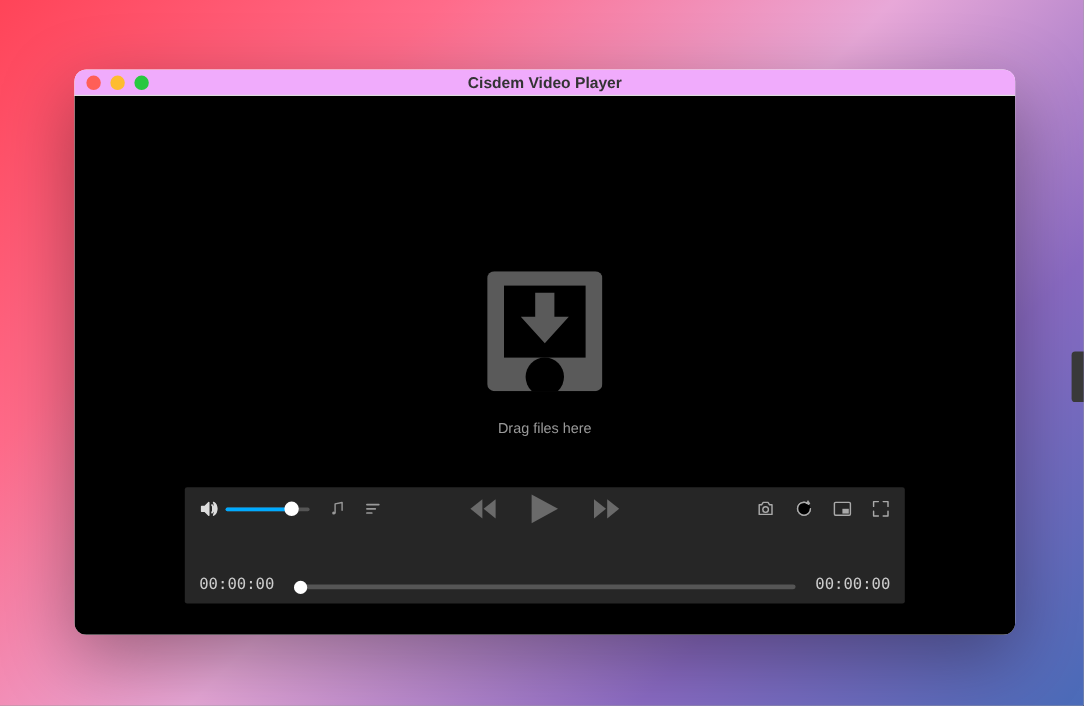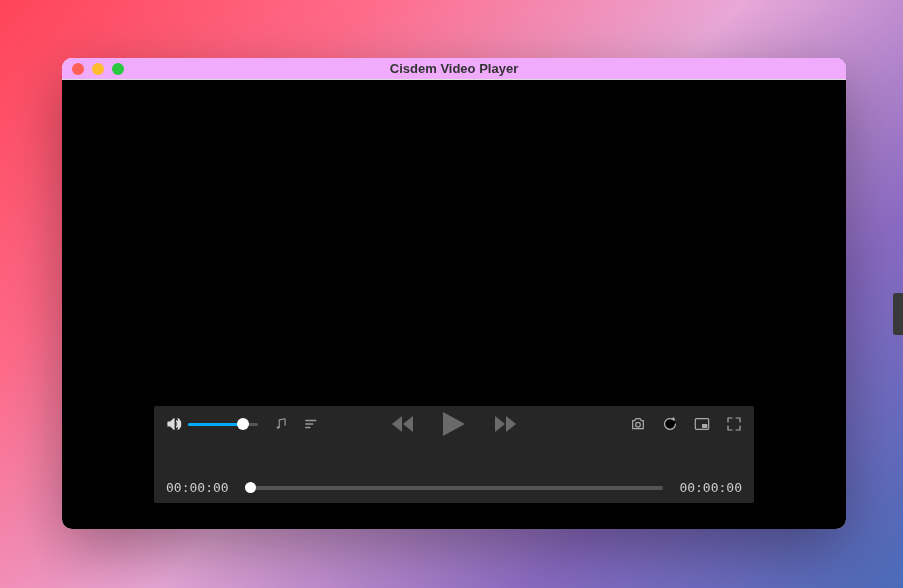--- a/index.html
+++ b/index.html
@@ -167,21 +167,21 @@
       gap: 26px;
     }
     .right-icons {
       margin-left: auto;
       display: flex;
       gap: 16px;
       align-items: center;
     }
     .row2 {
       display: flex;
-      align-items: center;
+      align-items: flex-end;
       gap: 16px;
       margin-top: 36px;
     }
     .time {
       color: #ccc;
       font-size: 13px;
       font-family: ui-monospace, Menlo, monospace;
     }
     .progress {
       flex: 1;
@@ -219,20 +219,31 @@
   <div class="titlebar">
     <div class="traffic-lights">
       <div class="traffic-light tl-red"></div>
       <div class="traffic-light tl-yellow"></div>
       <div class="traffic-light tl-green"></div>
     </div>
     <div class="title">Cisdem Video Player</div>
   </div>
 
   <div class="content">
+    <div class="dropzone">
+      <div class="drop-svg-wrap">
+        <svg width="96" height="100" viewBox="0 0 96 100">
+          <rect x="0" y="0" width="96" height="100" rx="6" fill="#5a5a5a"></rect>
+          <rect x="14" y="12" width="68" height="60" fill="#000"></rect>
+          <circle cx="48" cy="88" r="16" fill="#000"></circle>
+          <polygon points="40,18 56,18 56,38 68,38 48,60 28,38 40,38" fill="#5a5a5a"></polygon>
+        </svg>
+      </div>
+      <div class="drop-label">Drag files here</div>
+    </div>
 
     <div class="controlbar">
       <div class="row1">
         <div class="vol-wrap">
           <span class="icon-btn">
             <svg width="16" height="16" viewBox="0 0 24 24">
               <path d="M3 9v6h4l5 5V4L7 9H3z M16 7c1.5 1 2.5 3 2.5 5s-1 4-2.5 5 M18 4c2.5 1.5 4 4.5 4 8s-1.5 6.5-4 8" stroke="#ddd" stroke-width="1.8" fill="#ddd" stroke-linecap="round" stroke-linejoin="round"></path>
               <path d="M3 9v6h4l5 5V4L7 9H3z" fill="#ddd" stroke="none"></path>
               <path d="M16 8c1.2 1 2 2.3 2 4s-.8 3-2 4 M18.5 5.5c2 1.3 3.3 3.8 3.3 6.5s-1.3 5.2-3.3 6.5" stroke="#ddd" stroke-width="1.6" fill="none" stroke-linecap="round"></path>
             </svg>

